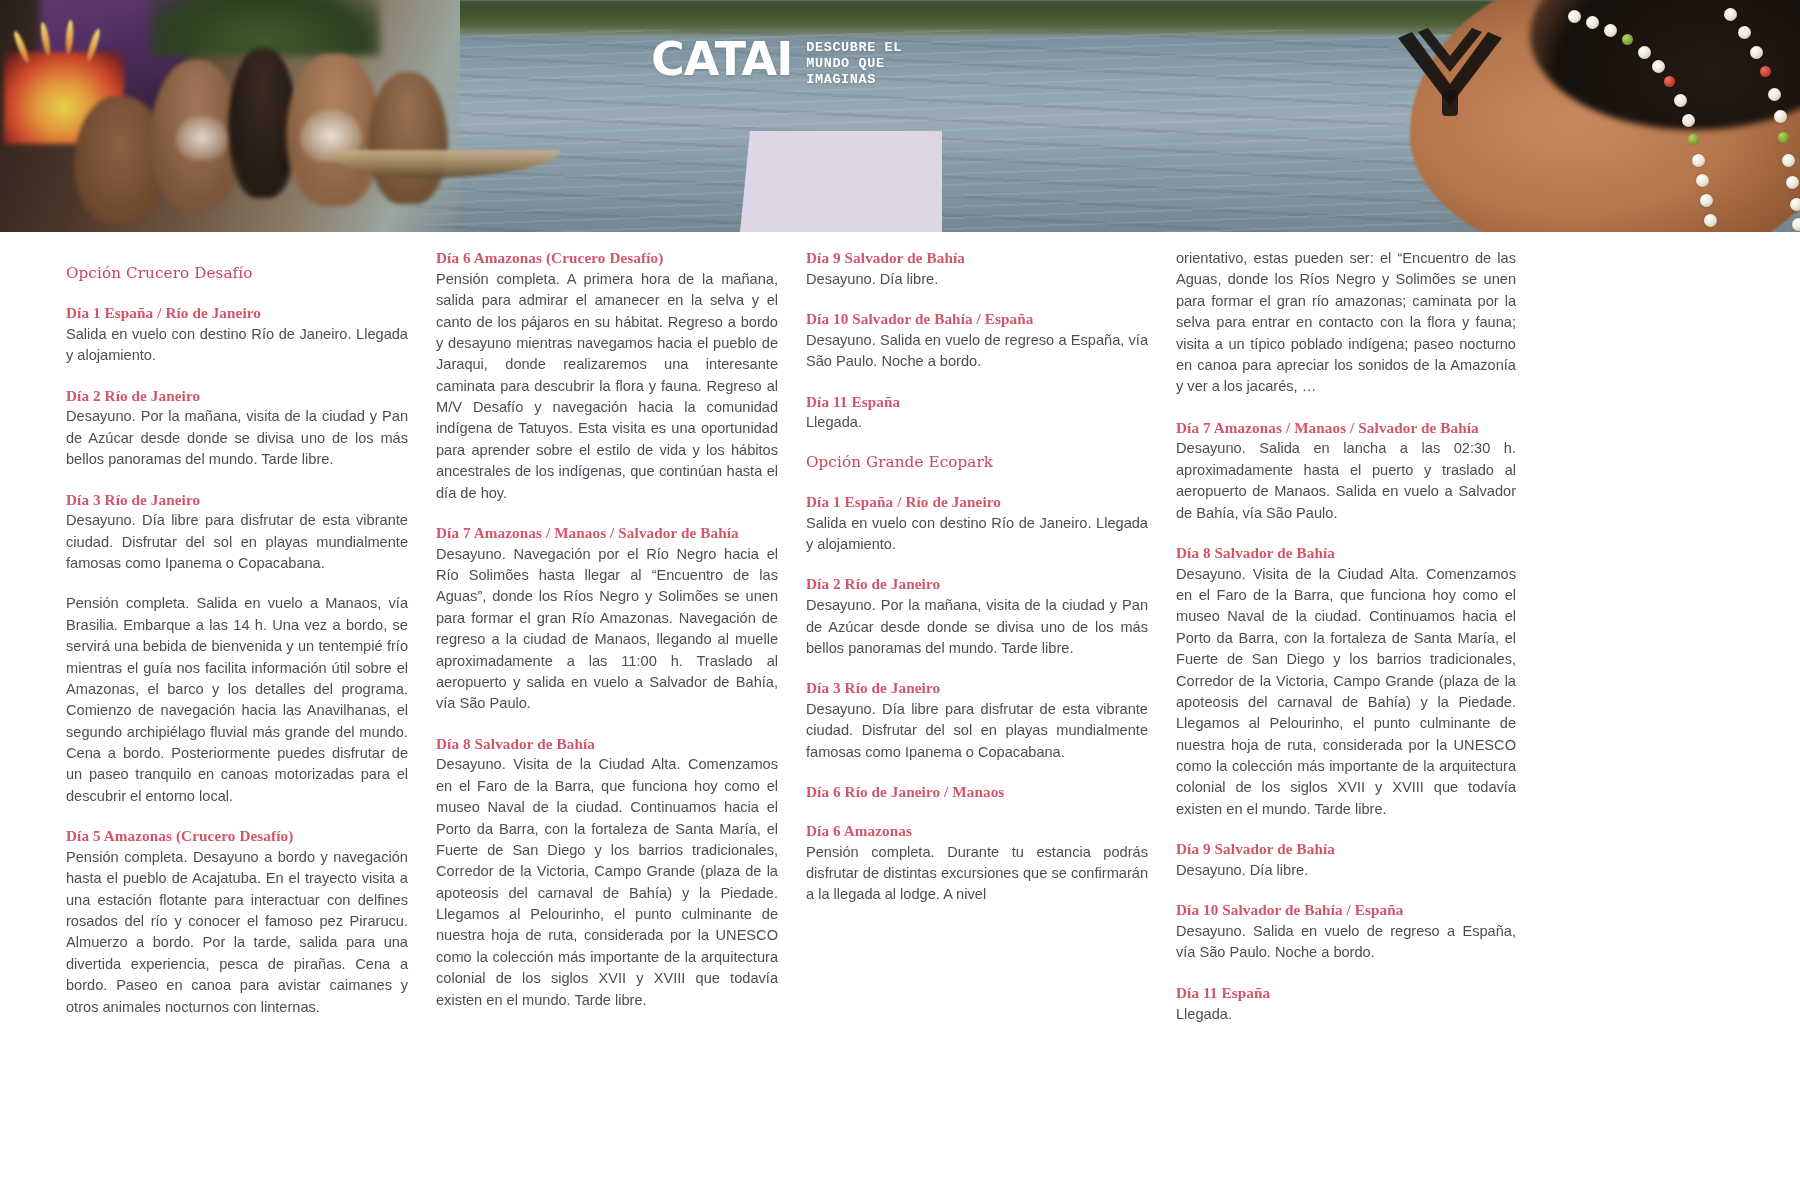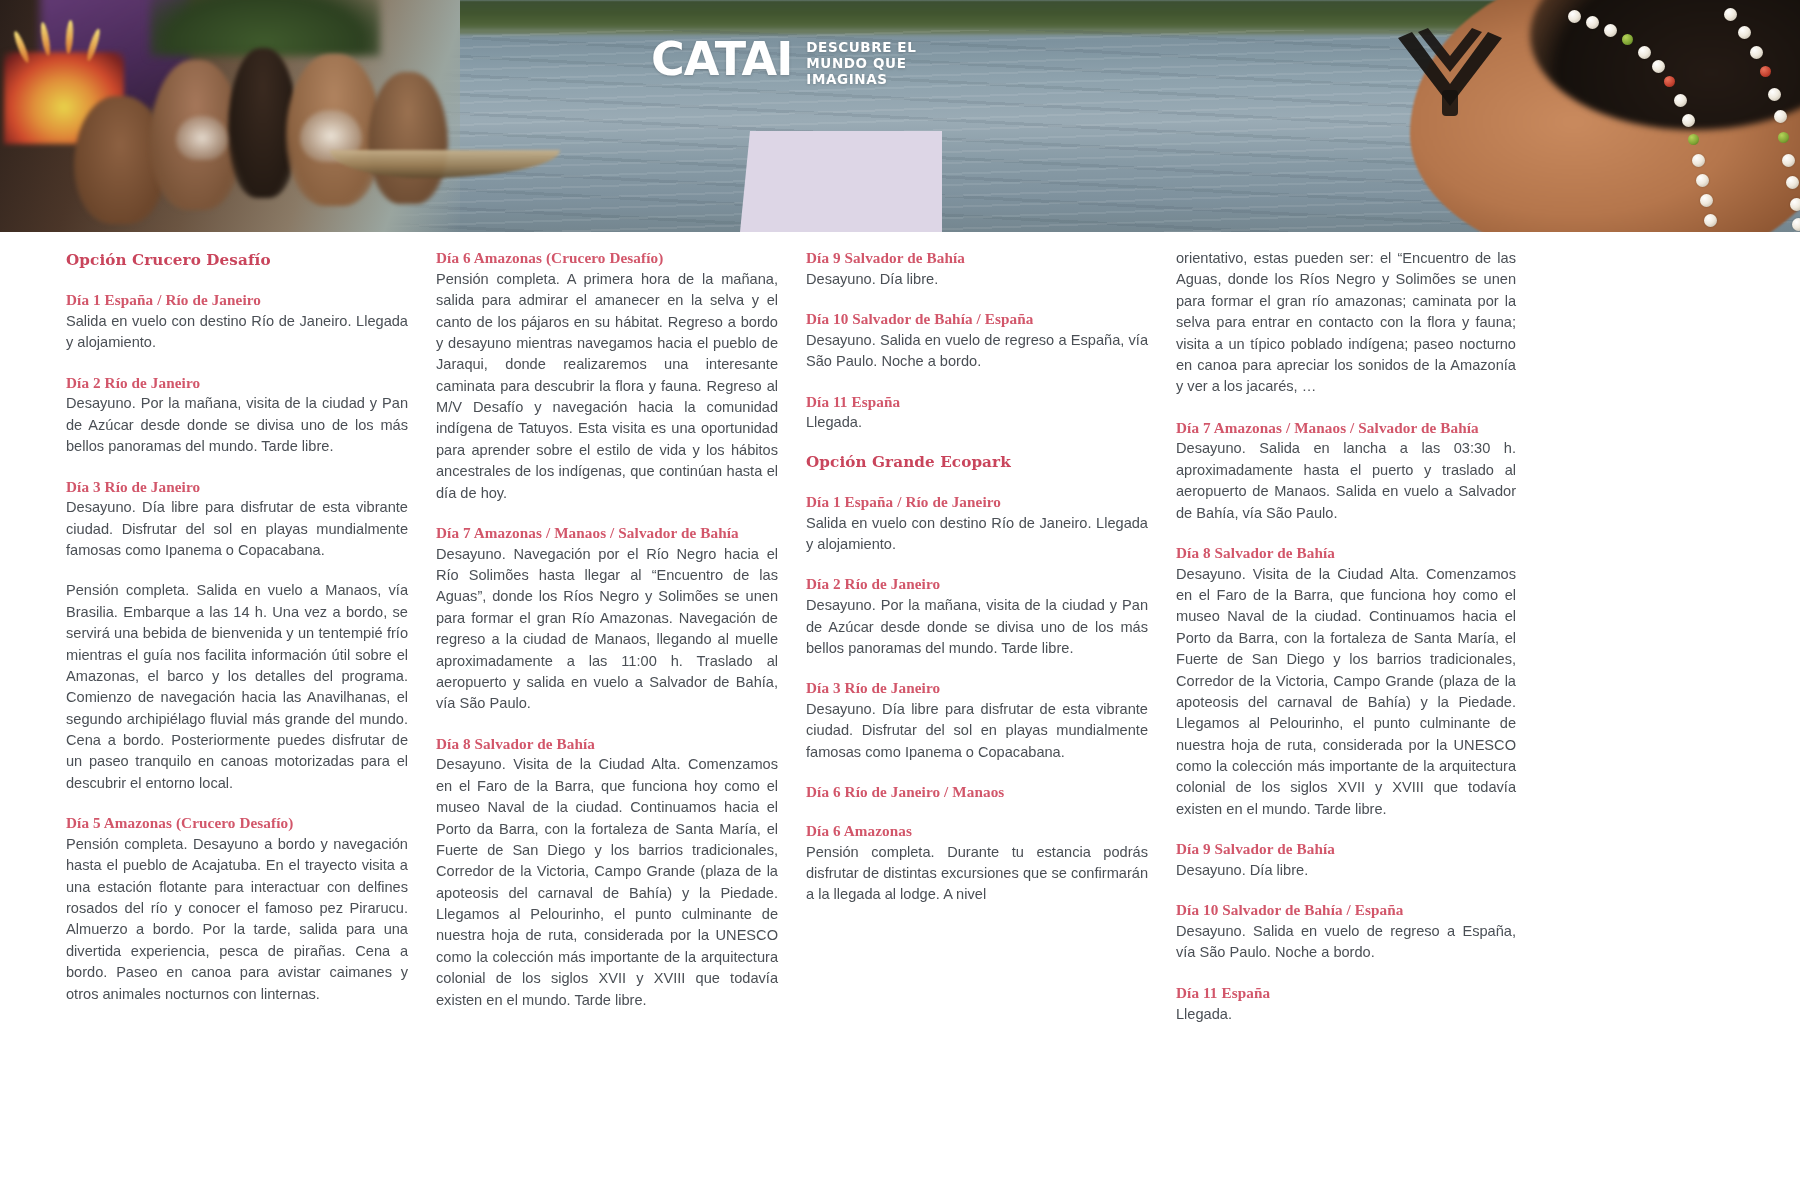--- a/index.html
+++ b/index.html
@@ -134,21 +134,21 @@
     line-height:1;
     text-shadow:0 1px 3px rgba(0,0,0,.18);
   }
   .logo .tagline{
     margin-top:4px;
     font-family:"DejaVu Sans", sans-serif;
     font-weight:bold;font-size:13.5px;line-height:1.18;letter-spacing:.6px;
     color:#ffffff;text-transform:uppercase;
     text-shadow:0 1px 3px rgba(0,0,0,.18);
   }
-  .logo .tagline div{white-space:nowrap;}
+  .logo .tagline div{white-space:nowrap;font-family:Liberation Mono, monospace;}
 
   .lavender-panel{
     position:absolute;left:740px;top:131px;width:202px;height:101px;
     background:#ddd6e6;
     clip-path:polygon(10px 0,100% 0,100% 100%,0 100%);
     z-index:5;
   }
 
   
   .sheet{
@@ -159,23 +159,23 @@
     position:absolute;left:66px;top:16px;
     width:1672px;
     display:flex;
     gap:28px;
   }
   .col{width:342px;}
   .col.c2,.col.c3{width:342px;}
   .col.c4{width:340px;}
 
   h3.opt{
-    margin:3px 0 21px 0;
+    margin:16px 0 21px 0;
     font-family:"DejaVu Serif", serif;
-    font-weight:bold;
+    font-weight:normal;
     font-size:15.2px;
     color:#c9455c;
     letter-spacing:.1px;
     line-height:1.2;
   }
   h4.day{
     margin:0 0 1px 0;
     font-family:Liberation Serif, serif;
     font-weight:bold;
     font-size:15.2px;
@@ -354,21 +354,21 @@
         <h4 class="day">Día 6 Amazonas</h4>
         <p class="body">Pensión completa. Durante tu estancia podrás disfrutar de distintas excursiones que se confirmarán a la llegada al lodge. A nivel</p>
       </div>
     </div>
 
     <div class="col c4">
       <p class="body">orientativo, estas pueden ser: el “Encuentro de las Aguas, donde los Ríos Negro y Solimões se unen para formar el gran río amazonas; caminata por la selva para entrar en contacto con la flora y fauna; visita a un típico poblado indígena; paseo nocturno en canoa para apreciar los sonidos de la Amazonía y ver a los jacarés, …</p>
 
       <div class="block">
         <h4 class="day">Día 7 Amazonas / Manaos / Salvador de Bahía</h4>
-        <p class="body">Desayuno. Salida en lancha a las 03:30 h. aproximadamente hasta el puerto y traslado al aeropuerto de Manaos. Salida en vuelo a Salvador de Bahía, vía São Paulo.</p>
+        <p class="body">Desayuno. Salida en lancha a las 02:30 h. aproximadamente hasta el puerto y traslado al aeropuerto de Manaos. Salida en vuelo a Salvador de Bahía, vía São Paulo.</p>
       </div>
       <div class="block">
         <h4 class="day">Día 8 Salvador de Bahía</h4>
         <p class="body">Desayuno. Visita de la Ciudad Alta. Comenzamos en el Faro de la Barra, que funciona hoy como el museo Naval de la ciudad. Continuamos hacia el Porto da Barra, con la fortaleza de Santa María, el Fuerte de San Diego y los barrios tradicionales, Corredor de la Victoria, Campo Grande (plaza de la apoteosis del carnaval de Bahía) y la Piedade. Llegamos al Pelourinho, el punto culminante de nuestra hoja de ruta, considerada por la UNESCO como la colección más importante de la arquitectura colonial de los siglos XVII y XVIII que todavía existen en el mundo. Tarde libre.</p>
       </div>
       <div class="block">
         <h4 class="day">Día 9 Salvador de Bahía</h4>
         <p class="body">Desayuno. Día libre.</p>
       </div>
       <div class="block">

